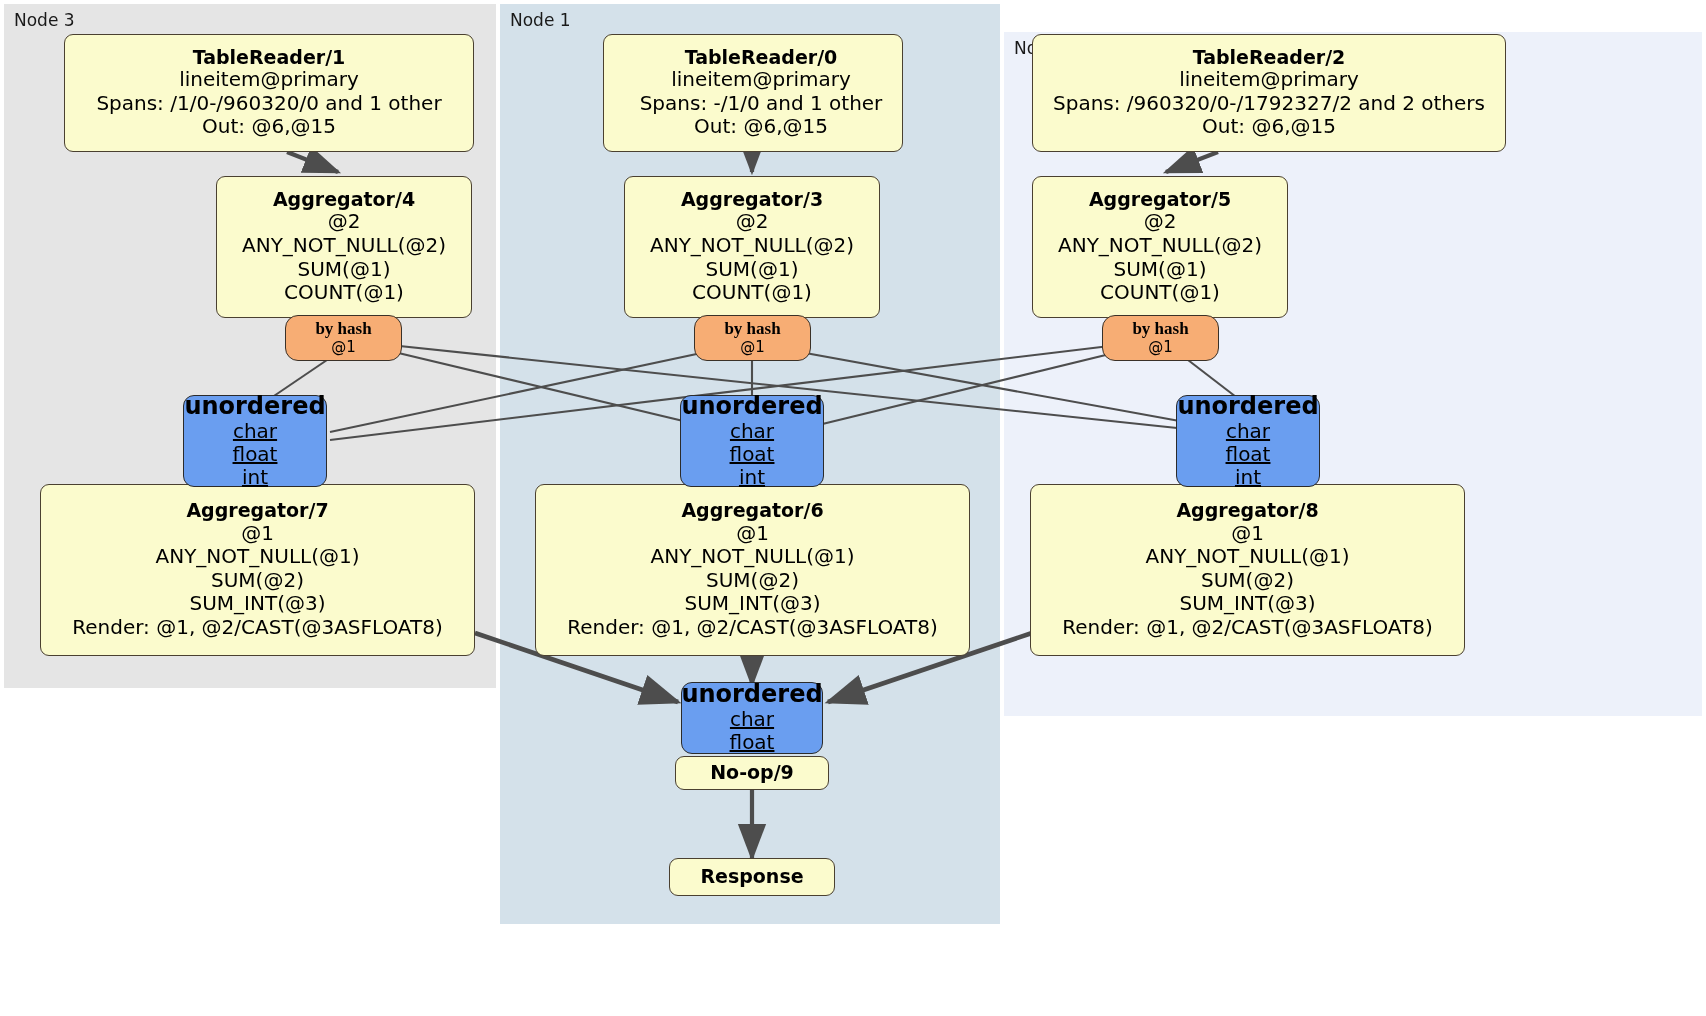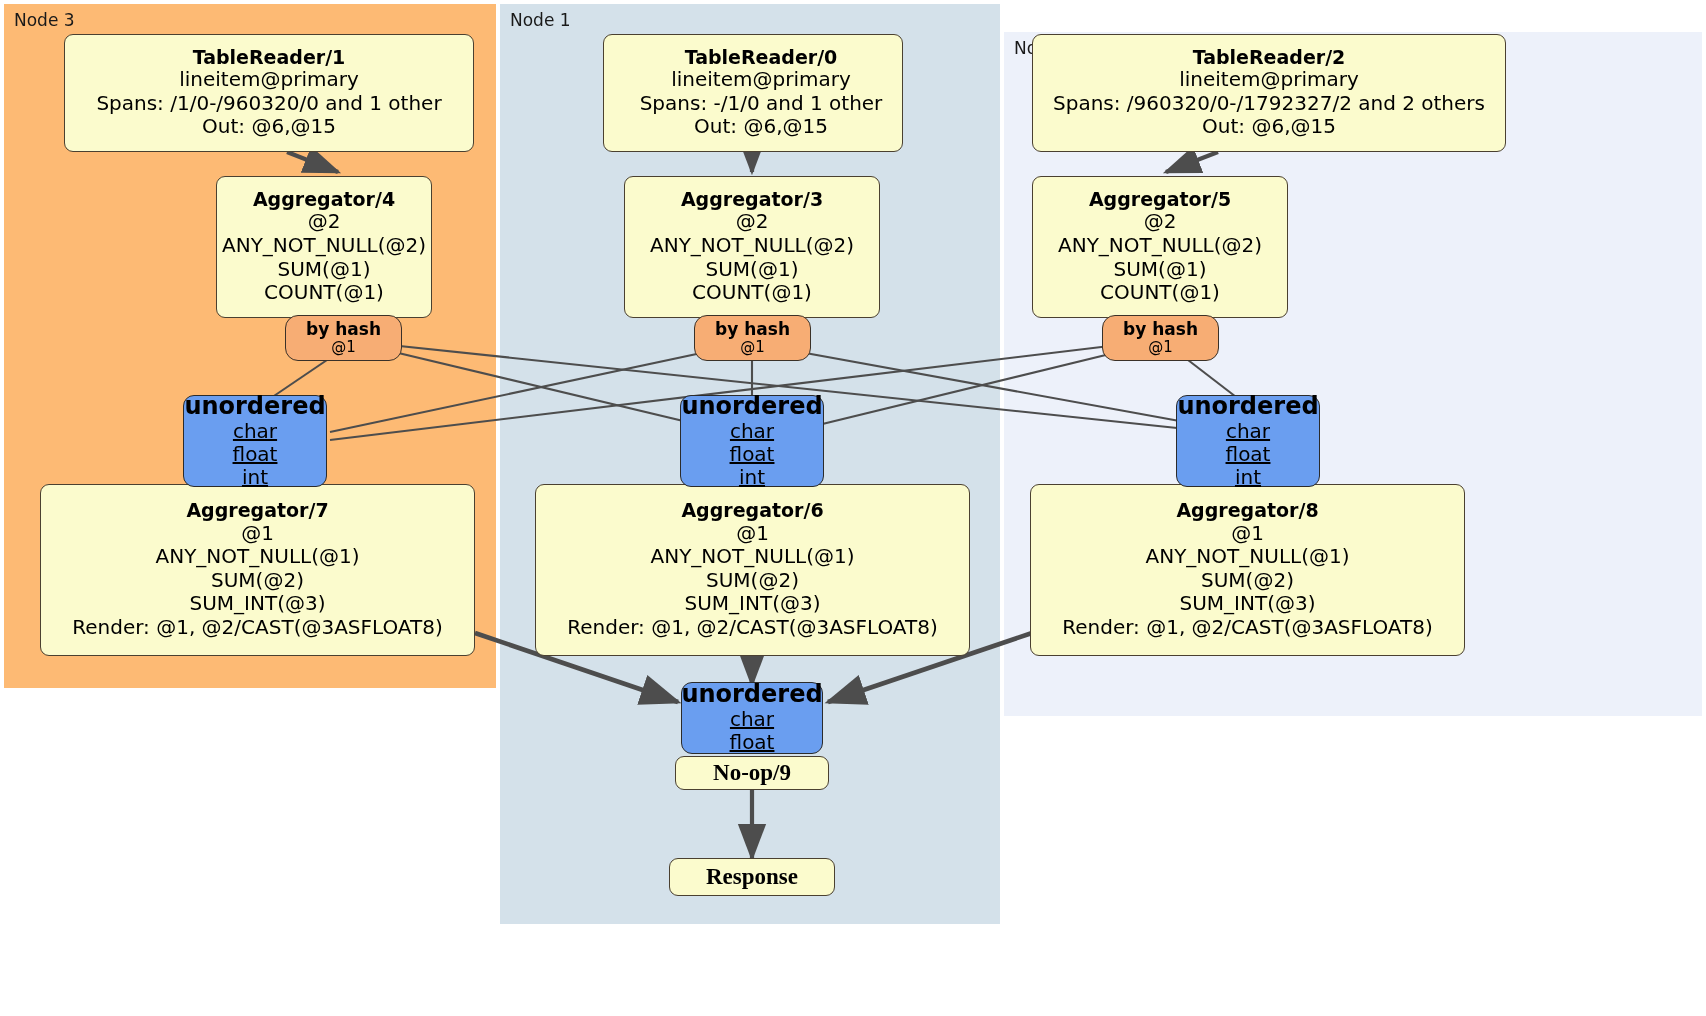--- a/index.html
+++ b/index.html
@@ -73,48 +73,48 @@
   }
   .sub {
     font-size: 20px;
     line-height: 1.18;
     color: #000;
     white-space: nowrap;
   }
   .router .title {
     font-size: 17px;
     line-height: 1.1;
+    font-family: Liberation Serif, serif;
   }
   .router .sub {
     font-size: 15px;
     line-height: 1.1;
   }
   .receiver .title {
     font-size: 24px;
     line-height: 1.12;
   }
   .receiver .sub {
     font-size: 20px;
     line-height: 1.16;
     text-decoration: underline;
   }
   .noop .title, .response .title {
-    font-size: 23px;
-    font-family: Liberation Serif, serif;
+    font-size: 19px;
   }
   .z-top { z-index: 6; }
   .z-mid { z-index: 4; }
   .z-low { z-index: 2; }
 </style>
 </head>
 <body>
 
 <div id="stage">
 
-  <div class="panel" style="left:4px; top:4px; width:492px; height:684px; background:#fdba74;">
+  <div class="panel" style="left:4px; top:4px; width:492px; height:684px; background:#e5e5e5;">
     <span class="panel-label">Node 3</span>
   </div>
 
   <div class="panel" style="left:500px; top:4px; width:500px; height:920px; background:#d4e1ea;">
     <span class="panel-label">Node 1</span>
   </div>
 
   <div class="panel" style="left:1004px; top:4px; width:698px; height:684px; background:#edf1fa;margin-top:28px;">
     <span class="panel-label">Node 2</span>
   </div>
@@ -172,21 +172,21 @@
     <div class="sub">Out: @6,@15</div>
   </div>
 
   <div class="node proc z-mid" style="left:1032px; top:34px; width:474px; height:118px;">
     <div class="title">TableReader/2</div>
     <div class="sub">lineitem@primary</div>
     <div class="sub">Spans: /960320/0-/1792327/2 and 2 others</div>
     <div class="sub">Out: @6,@15</div>
   </div>
 
-  <div class="node proc z-low" style="left:216px; top:176px; width:216px; height:142px;">
+  <div class="node proc z-low" style="left:216px; top:176px; width:256px; height:142px;">
     <div class="title">Aggregator/4</div>
     <div class="sub">@2</div>
     <div class="sub">ANY_NOT_NULL(@2)</div>
     <div class="sub">SUM(@1)</div>
     <div class="sub">COUNT(@1)</div>
   </div>
 
   <div class="node proc z-low" style="left:624px; top:176px; width:256px; height:142px;">
     <div class="title">Aggregator/3</div>
     <div class="sub">@2</div>

